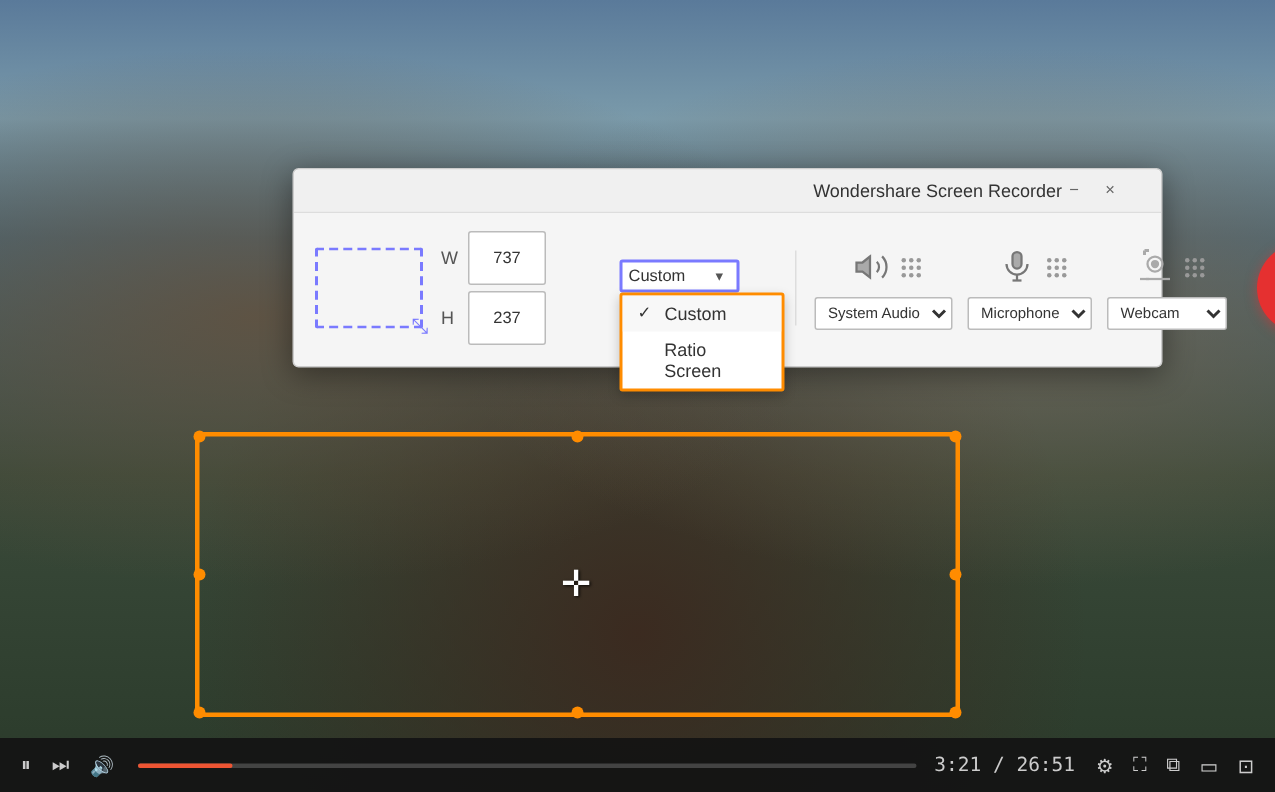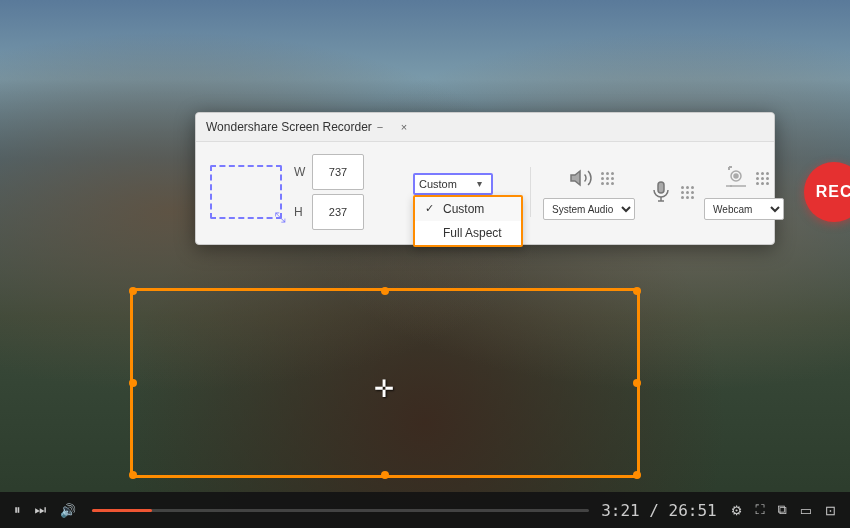--- a/index.html
+++ b/index.html
@@ -118,21 +118,21 @@
       left: 0;
       top: 0;
       height: 100%;
       width: 12%;
       background: #e53;
       border-radius: 2px;
     }
 
     .time-display {
       color: #ccc;
-      font-size: 16px;
+      font-size: 13px;
       font-family: monospace;
       white-space: nowrap;
     }
 
     .ctrl-icons-right {
       display: flex;
       align-items: center;
       gap: 5px;
       margin-left: 4px;
     }
@@ -147,24 +147,24 @@
       border: 1px solid #ccc;
       border-radius: 4px;
       box-shadow: 0 4px 20px rgba(0,0,0,0.4);
       z-index: 20;
       overflow: visible;
     }
 
     .dialog-titlebar {
       background: #f0f0f0;
       border-bottom: 1px solid #ddd;
-      padding: 6px 10px;
-      display: flex;
-      align-items: center;
-      justify-content: flex-start;
+      padding: 6px 26px;
+      display: flex;
+      align-items: center;
+      justify-content: flex-end;
       border-radius: 4px 4px 0 0;
     }
 
     .dialog-title {
       font-size: 12px;
       color: #333;
       font-weight: normal;
     }
 
     .dialog-controls {
@@ -483,21 +483,21 @@
         <span>Lock Aspect Ratio</span>
       </div>
 
       <div class="dropdown-popup">
         <div class="dropdown-item selected">
           <span class="check-mark">✓</span>
           <span>Custom</span>
         </div>
         <div class="dropdown-item">
           <span class="check-mark"> </span>
-          <span>Full Aspect</span>
+          <span>Ratio Screen</span>
         </div>
       </div>
     </div>
 
     <div class="v-divider"></div>
 
     <div class="av-controls">
 
       <div class="av-item">
         <div class="icon-with-dots">
@@ -540,20 +540,23 @@
               <div class="dot"></div>
               <div class="dot"></div>
             <div class="dot"></div>
               <div class="dot"></div>
               <div class="dot"></div>
             <div class="dot"></div>
               <div class="dot"></div>
               <div class="dot"></div>
           </div>
         </div>
+        <select class="av-dropdown">
+          <option>Microphone</option>
+        </select>
       </div>
 
       <div class="av-item">
         <div class="icon-with-dots">
           <div class="av-icon">
             <svg viewBox="0 0 24 24" fill="none" stroke="#aaa" stroke-width="1.5">
               <circle cx="12" cy="10" r="5" stroke="#aaa"></circle>
               <circle cx="12" cy="10" r="2" fill="#aaa"></circle>
               <line x1="2" y1="20" x2="22" y2="20" stroke="#aaa"></line>
               <path d="M8 20 L6 20" stroke="#aaa"></path>

